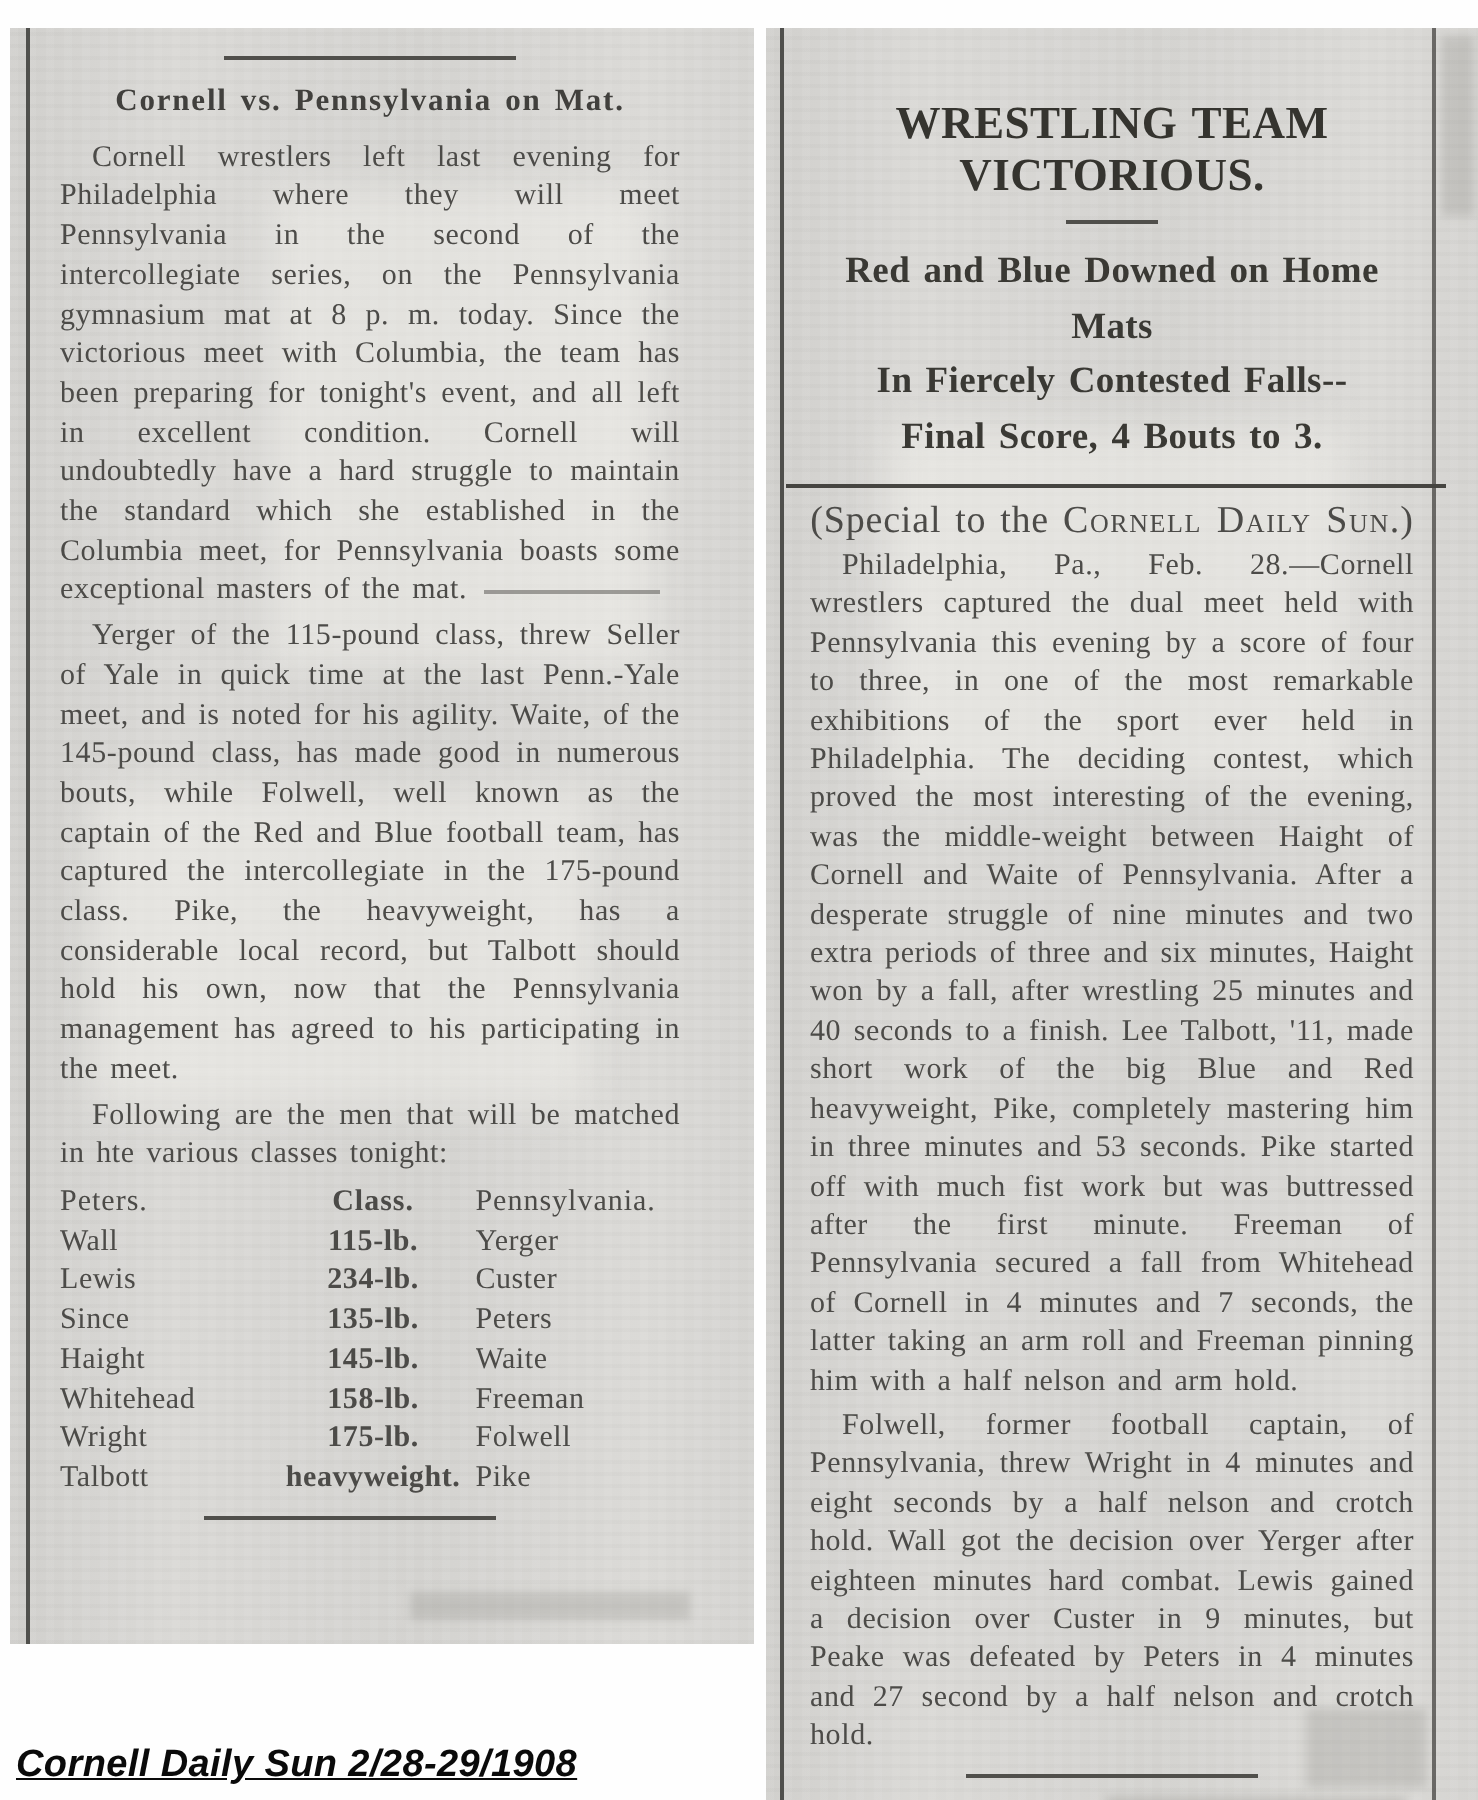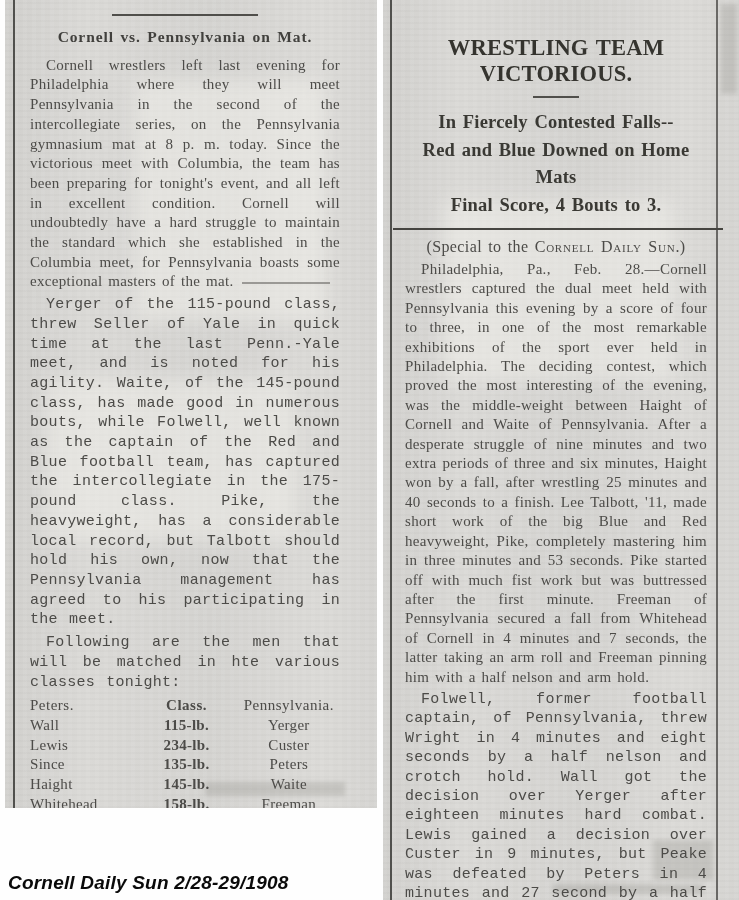--- a/index.html
+++ b/index.html
@@ -6,35 +6,36 @@
   .page{
     position:relative;width:739px;height:900px;background:#fefefe;overflow:hidden;
     font-family:"Liberation Serif", serif;
   }
   .clipping{
     position:absolute;overflow:hidden;
     background:
       repeating-linear-gradient(0deg, rgba(110,110,105,0.035) 0 2px, rgba(0,0,0,0) 2px 6px),
       repeating-linear-gradient(90deg, rgba(255,255,255,0.06) 0 4px, rgba(0,0,0,0) 4px 9px),
       linear-gradient(90deg,#d1d0cd,#dad9d6 22%,#d4d3d0 55%,#dbdad7 85%,#d5d4d1);
+    margin-top: 14px;
   }
   .clip-left{left:5px;top:0;width:372px;height:808px;}
   .clip-right{left:383px;top:0;width:356px;height:900px;}
   .vrule{position:absolute;top:0;bottom:0;width:2px;background:#39383520;background:#3a3936;opacity:.85;}
   .vrule.soft{opacity:.7;}
   .content{
     position:absolute;top:0;color:#4c4b48;
     font-size:15px;line-height:19.7px;text-align:justify;
     letter-spacing:.3px;word-spacing:1.8px;
     filter:blur(.32px);
   }
   .clip-left .content{left:25px;width:310px;padding-top:8px;}
   .clip-right .content{left:22px;width:302px;padding-top:29px;line-height:19.4px;}
   p{margin:0;text-indent:16px;}
-  p + p{margin-top:3px;font-family:Liberation Mono, monospace;}
+  p + p{margin-top:3px;}
 
   .dash{height:2px;background:#504f4b;margin:0 auto;filter:blur(.25px);}
   .top-dash{width:146px;margin-top:6px;}
   .head-dash{width:46px;margin-top:9px;margin-bottom:2px;}
   .full-rule{height:2px;background:#454440;margin:9px -16px 0 -12px;filter:blur(.25px);}
   .bottom-dash{width:146px;margin-top:8px;}
 
   .left-headline{
     margin:11px 0 9px 0;text-align:center;font-weight:bold;font-size:15.5px;
     letter-spacing:.9px;color:#41403d;text-indent:0;
@@ -42,46 +43,46 @@
   .right-headline{
     margin:6px 0 0 0;text-align:center;font-weight:bold;font-size:23px;line-height:26px;
     letter-spacing:.2px;color:#35342f;text-indent:0;transform:scaleX(.98);
   }
   .subhead{
     margin-top:11px;text-align:center;font-weight:bold;font-size:18.5px;line-height:27.5px;
     color:#3a3934;letter-spacing:.2px;
   }
   .subhead div{text-indent:0;}
   .dateline{
-    margin-top:9px;text-align:center;font-size:16px;line-height:16px;color:#4c4b48;
+    margin-top:9px;text-align:center;font-size:19px;line-height:16px;color:#4c4b48;
     letter-spacing:.4px;text-indent:0;
   }
   .dateline .paper-name{font-variant:small-caps;letter-spacing:.8px;}
   .body-start{margin-top:5px;}
 
   .p-endrule{display:inline-block;width:88px;height:2px;background:#5c5b57;opacity:.55;
     vertical-align:2px;margin-left:8px;}
 
   table.lineup{
     width:100%;border-collapse:collapse;table-layout:fixed;margin-top:4px;
     font-size:15px;line-height:19.7px;color:#4c4b48;
   }
   table.lineup td{padding:0;white-space:nowrap;overflow:hidden;}
   td.c1{width:34%;text-align:left;padding-left:8px;}
   td.c2{width:33%;text-align:center;padding-left:22px;font-weight:bold;}
-  td.c3{width:33%;text-align:center;padding-right:2px;}
+  td.c3{width:33%;text-align:left;padding-right:2px;}
   tr.hdr td{letter-spacing:.5px;}
 
   .ghost{position:absolute;background:#8f8e88;filter:blur(2.2px);opacity:.28;pointer-events:none;}
   .ghost.light{background:#f2f1ec;opacity:.5;filter:blur(9px);}
 
   .caption{
     position:absolute;left:8px;top:872px;
     font-family:"Liberation Sans", sans-serif;font-weight:bold;font-style:italic;
-    font-size:19px;color:#0a0a0a;letter-spacing:.2px;
+    font-size:19px;color:#0a0a0a;letter-spacing:.2px;text-decoration:underline;
   }
 </style>
 </head>
 <body>
 
 <div class="page">
 
   <div class="clipping clip-left">
     <div class="vrule" style="left:8px;"></div>
     <div class="ghost light" style="left:130px;top:80px;width:190px;height:240px;"></div>
@@ -149,22 +150,22 @@
     <div class="vrule soft" style="right:21px;"></div>
     <div class="ghost" style="right:2px;top:4px;width:16px;height:90px;"></div>
     <div class="ghost light" style="left:60px;top:200px;width:230px;height:180px;"></div>
     <div class="ghost" style="left:170px;top:884px;width:150px;height:10px;"></div>
     <div class="ghost" style="right:26px;top:840px;width:60px;height:40px;"></div>
 
     <div class="content">
       <h1 class="right-headline">WRESTLING TEAM VICTORIOUS.</h1>
       <div class="dash head-dash"></div>
       <div class="subhead">
+        <div>Red and Blue Downed on Home Mats</div>
         <div>In Fiercely Contested Falls--</div>
-        <div>Red and Blue Downed on Home Mats</div>
         <div>Final Score, 4 Bouts to 3.</div>
       </div>
       <div class="full-rule"></div>
       <div class="dateline">
         <span>(Special to the </span><span class="paper-name">Cornell Daily Sun</span><span>.)</span>
       </div>
       <p class="body-start">Philadelphia, Pa., Feb. 28.—Cornell wrestlers captured the dual meet held with Pennsylvania this evening by a score of four to three, in one of the most remarkable exhibitions of the sport ever held in Philadelphia. The deciding contest, which proved the most interesting of the evening, was the middle-weight between Haight of Cornell and Waite of Pennsylvania. After a desperate struggle of nine minutes and two extra periods of three and six minutes, Haight won by a fall, after wrestling 25 minutes and 40 seconds to a finish. Lee Talbott, '11, made short work of the big Blue and Red heavyweight, Pike, completely mastering him in three minutes and 53 seconds. Pike started off with much fist work but was buttressed after the first minute. Freeman of Pennsylvania secured a fall from Whitehead of Cornell in 4 minutes and 7 seconds, the latter taking an arm roll and Freeman pinning him with a half nelson and arm hold.</p>
       <p>Folwell, former football captain, of Pennsylvania, threw Wright in 4 minutes and eight seconds by a half nelson and crotch hold. Wall got the decision over Yerger after eighteen minutes hard combat. Lewis gained a decision over Custer in 9 minutes, but Peake was defeated by Peters in 4 minutes and 27 second by a half nelson and crotch hold.</p>
       <div class="dash bottom-dash"></div>
     </div>

